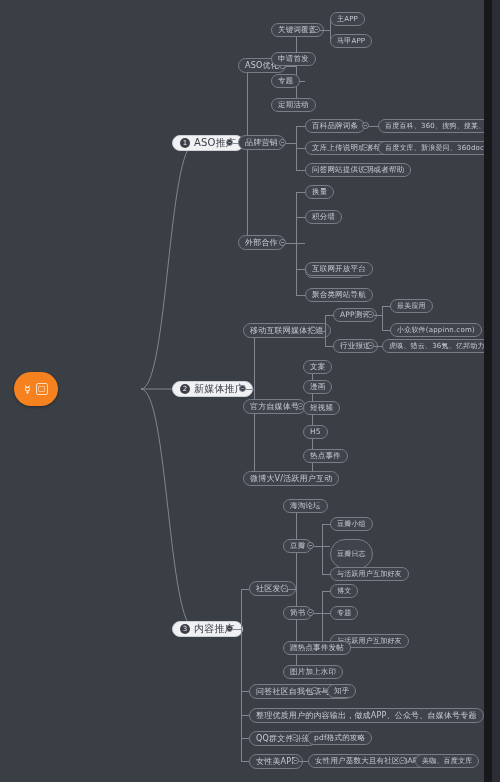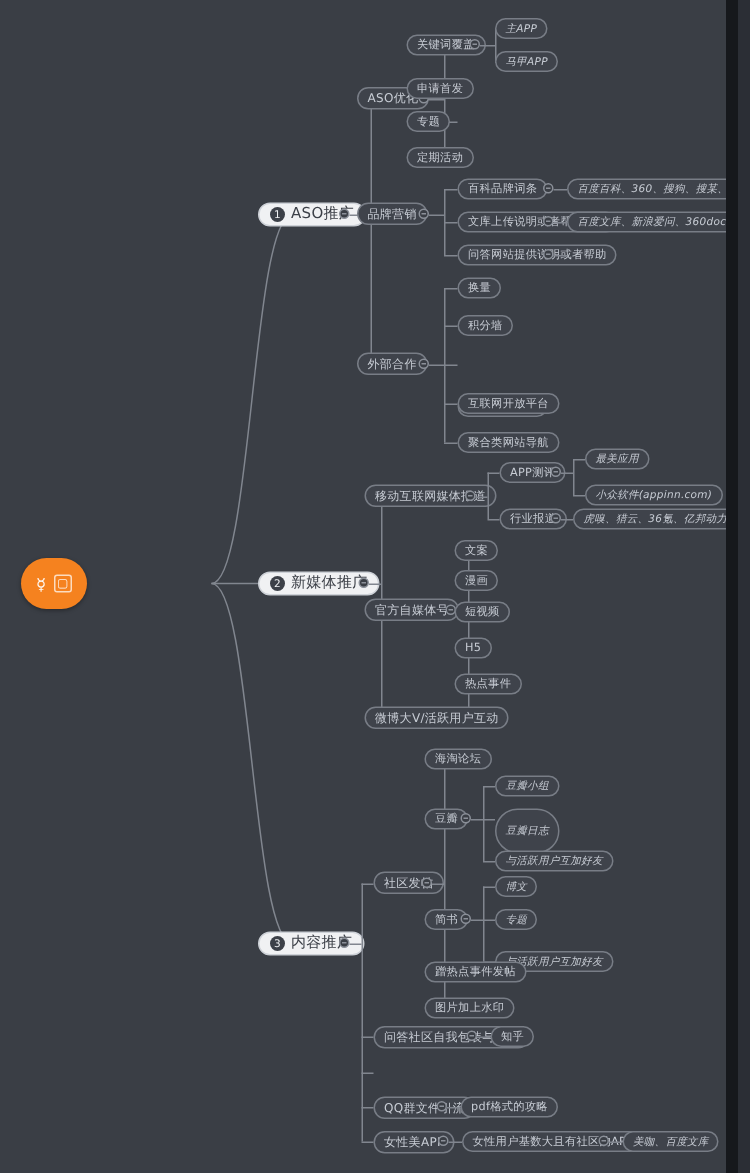--- a/index.html
+++ b/index.html
@@ -53,21 +53,21 @@
     padding:0 7px;gap:4px;
   }
   .lvl1 .num{
     width:10px;height:10px;border-radius:50%;
     background:#3c4048;color:#f0f1f3;
     font-size:7px;display:flex;align-items:center;justify-content:center;
     flex:0 0 auto;
   }
   .lvl2{font-size:8px;padding:0 6px;}
   .lvl3{font-size:7.5px;padding:0 6px;}
-  .lvl4{font-size:7px;padding:0 6px;font-style:italic;}
+  .lvl4{font-size:7px;padding:0 6px;}
   
   .toggle{
     position:absolute;width:7px;height:7px;border-radius:50%;
     border:1px solid #8b9099;background:#3a3e45;box-sizing:border-box;
   }
   .toggle::after{
     content:"";position:absolute;left:1px;right:1px;top:2px;
     height:1px;background:#8b9099;
   }
   
@@ -356,20 +356,23 @@
 
   <div class="node lvl2" style="left:249px;top:684px;height:15px;">
     <span>问答社区自我包装与活跃</span>
   </div>
   <div class="toggle" style="left:311px;top:687px;"></div>
   <div class="h" style="left:318px;top:691px;width:9px;"></div>
   <div class="node lvl3" style="left:327px;top:684px;height:14px;">
     <span>知乎</span>
   </div>
 
+  <div class="node lvl2" style="left:249px;top:708px;height:15px;">
+    <span>整理优质用户的内容输出，做成APP、公众号、自媒体号专题</span>
+  </div>
 
   <div class="node lvl2" style="left:249px;top:731px;height:15px;">
     <span>QQ群文件引流</span>
   </div>
   <div class="toggle" style="left:291px;top:734px;"></div>
   <div class="h" style="left:298px;top:738px;width:9px;"></div>
   <div class="node lvl3" style="left:307px;top:731px;height:14px;">
     <span>pdf格式的攻略</span>
   </div>
 

